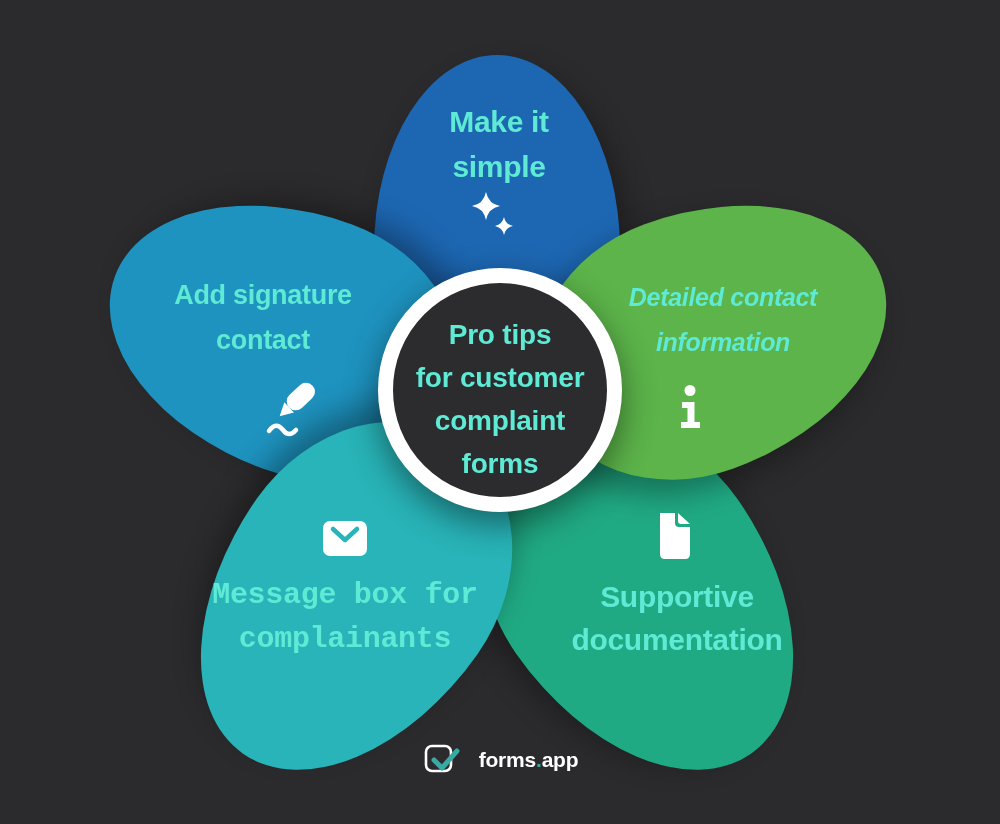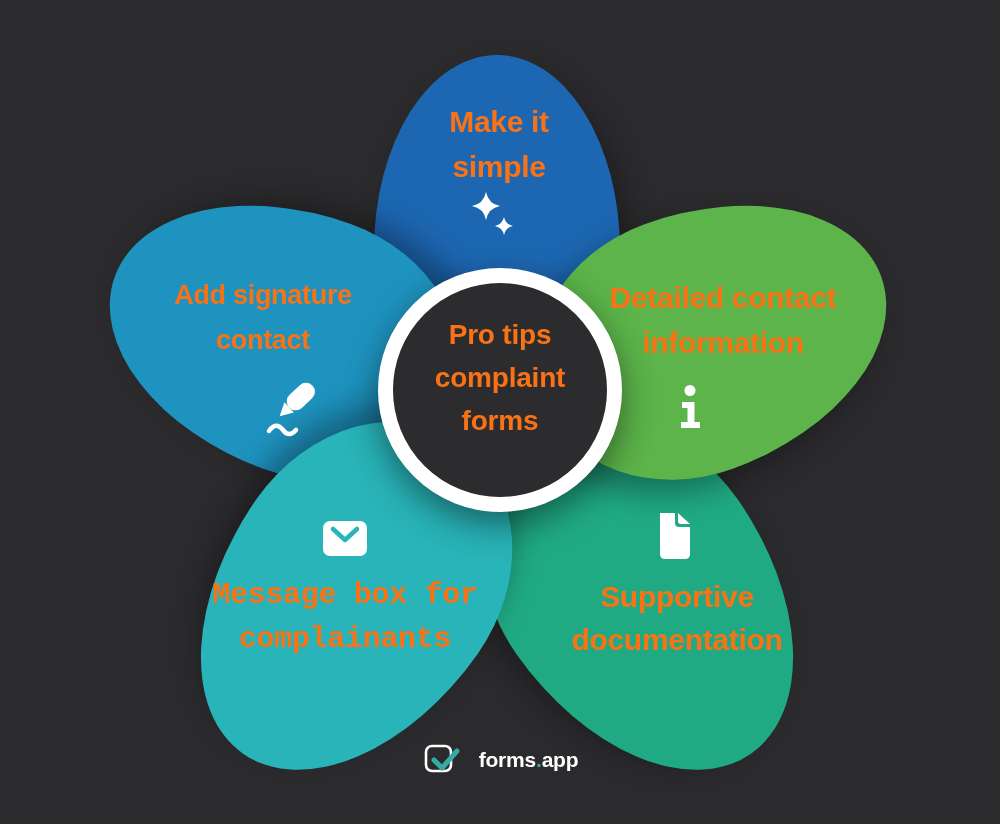--- a/index.html
+++ b/index.html
@@ -31,30 +31,30 @@
     width: 214px; height: 214px;
     border: 15px solid #ffffff;
     border-radius: 50%;
     background: #2c2c2e;
     z-index: 10;
     box-shadow: 0 12px 34px rgba(0,0,0,0.45);
   }
   .label {
     position: absolute;
     z-index: 20;
-    color: #f97316;
+    color: #5eead4;
     font-weight: 700;
     text-align: center;
     letter-spacing: -0.3px;
   }
   .label-line { display: block; white-space: nowrap; }
 
   #label-top          { left: 369px; top: 99px;  width: 260px; font-size: 30px; line-height: 45px; }
   #label-top-left     { left: 123px; top: 273px; width: 280px; font-size: 27px; line-height: 45px; }
-  #label-top-right    { left: 573px; top: 275px; width: 300px; font-size: 30px; line-height: 45px; }
+  #label-top-right    { left: 573px; top: 275px; width: 300px; font-size: 25px; line-height: 45px; font-style: italic; }
   #label-bottom-left  { left: 185px; top: 573px; width: 320px; font-size: 30px; line-height: 44px; font-family: Liberation Mono, monospace; }
   #label-bottom-right { left: 517px; top: 575px; width: 320px; font-size: 30px; line-height: 43px; }
   #label-center       { left: 378px; top: 313px; width: 244px; font-size: 28px; line-height: 43px; z-index: 11; letter-spacing: -0.2px; }
 
   .petal-icon { position: absolute; z-index: 20; }
   #icon-sparkles  { left: 470px; top: 192px; }
   #icon-signature { left: 259px; top: 382px; }
   #icon-info      { left: 676px; top: 385px; }
   #icon-envelope  { left: 322px; top: 520px; }
   #icon-document  { left: 655px; top: 511px; }
@@ -84,20 +84,21 @@
 
   <div class="petal" id="petal-top" style="background: rgb(29, 103, 178);"></div>
   <div class="petal" id="petal-top-left" style="background: rgb(30, 147, 191);"></div>
   <div class="petal" id="petal-top-right" style="background: rgb(92, 180, 74);"></div>
   <div class="petal" id="petal-bottom-left" style="background: rgb(40, 180, 184);"></div>
   <div class="petal" id="petal-bottom-right" style="background: rgb(32, 170, 132);"></div>
 
   <div id="center-circle"></div>
   <div class="label" id="label-center">
     <span class="label-line">Pro tips</span>
+    <span class="label-line">for customer</span>
     <span class="label-line">complaint</span>
     <span class="label-line">forms</span>
   </div>
 
   <div class="label" id="label-top">
     <span class="label-line">Make it</span>
     <span class="label-line">simple</span>
   </div>
   <div class="label" id="label-top-left">
     <span class="label-line">Add signature</span>

